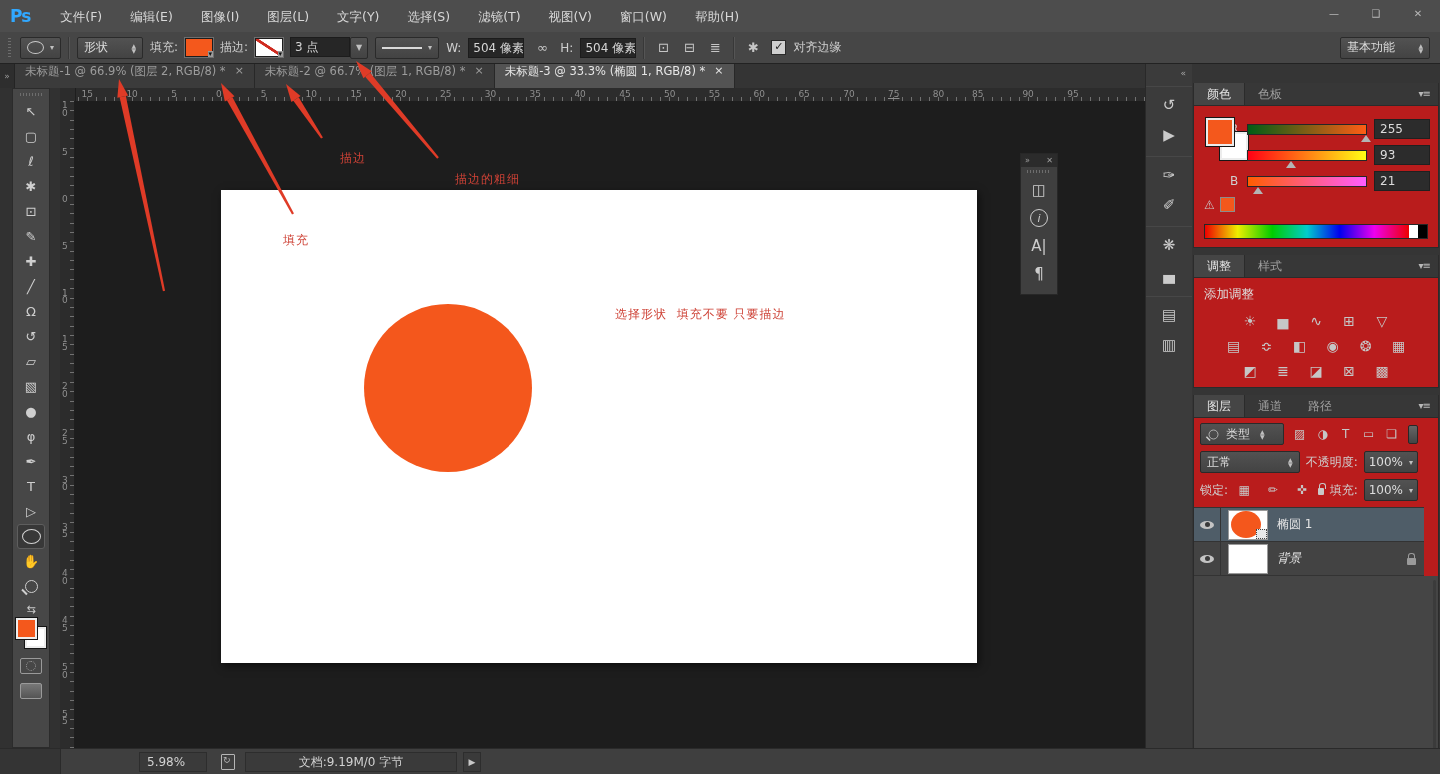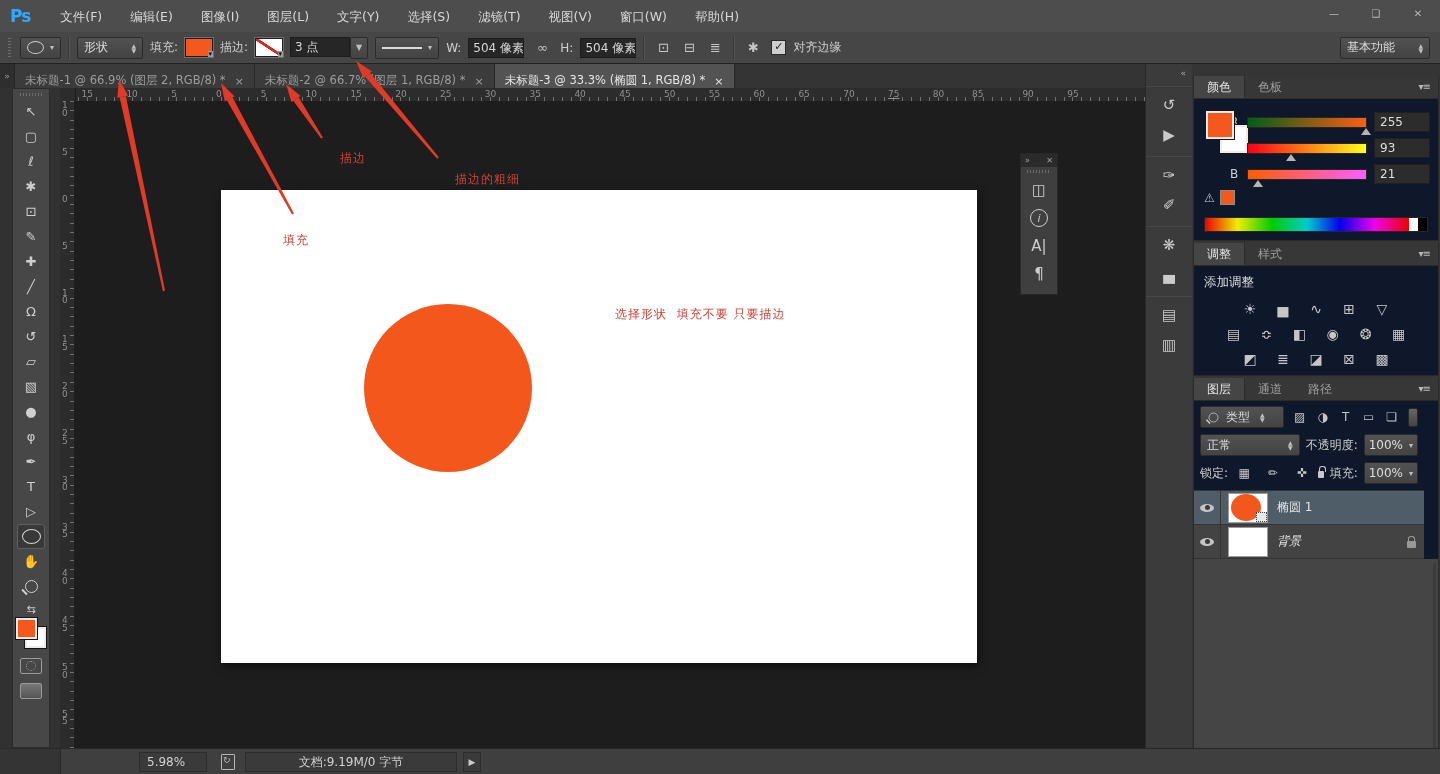--- a/index.html
+++ b/index.html
@@ -28,21 +28,21 @@
   .swatch .mini-caret{position:absolute;right:-1px;bottom:-1px;font-size:7px;color:#111;background:#9b9b9b;line-height:6px;padding:0 1px}
   .nostroke{background:linear-gradient(to top right,#fff 44%,#cf2b20 46%,#cf2b20 54%,#fff 56%)}
   .opt-field{height:18px;background:#262626;border:1px solid #1c1c1c;color:#d5d5d5;line-height:18px;padding:0 4px;overflow:hidden;white-space:nowrap}
   .stroke-line{width:40px;height:2px;background:#d9d9d9}
   .opt-icon{width:22px;text-align:center;color:#c6c6c6;font-size:13px}
   .chk{width:13px;height:13px;background:#cfcfcf;border:1px solid #2a2a2a;color:#222;font-size:11px;line-height:12px;text-align:center}
   #workspace-select{position:absolute;right:10px}
   
   #tabbar{left:0;top:64px;width:1145px;height:24px;background:#343434;border-bottom:1px solid #232323;display:flex;align-items:stretch}
   .tab-lead{width:14px;background:#2e2e2e;color:#9a9a9a;font-size:9px;text-align:center;line-height:24px;border-right:1px solid #242424}
-  .doc-tab{display:flex;align-items:flex-end;gap:9px;padding:0 10px;font-size:11.5px;background:#3b3b3b;color:#9c9c9c;border-right:1px solid #282828;white-space:nowrap}
+  .doc-tab{display:flex;align-items:flex-start;gap:9px;padding:0 10px;font-size:11.5px;background:#3b3b3b;color:#9c9c9c;border-right:1px solid #282828;white-space:nowrap}
   .doc-tab.active{background:#535353;color:#e6e6e6}
   .tab-close{font-size:11px;color:inherit}
   
   #toolstrip-bg{left:0;top:88px;width:60px;height:660px;background:#313131}
   #toolbar{left:12px;top:88px;width:38px;height:660px;background:#474747;border:1px solid #2b2b2b;box-sizing:border-box;display:flex;flex-direction:column;align-items:center}
   .tb-grip{width:22px;height:3px;margin:4px 0 3px;background:repeating-linear-gradient(90deg,#6d6d6d 0 1px,transparent 1px 3px)}
   .tool{width:28px;height:25px;display:flex;align-items:center;justify-content:center;color:#cfcfcf;font-size:13px;position:relative;flex:0 0 auto}
   .tool.selected{background:#383838;border:1px solid #5e5e5e;border-radius:3px;box-sizing:border-box}
   .tool-oval{width:17px;height:13px;border:1.5px solid #d3d3d3;border-radius:50%}
   .mag{position:relative;width:11px;height:11px;border:1.5px solid #cfcfcf;border-radius:50%}
@@ -76,21 +76,21 @@
   .mp-icon{width:100%;height:28px;display:flex;align-items:center;justify-content:center;color:#cdcdcd;font-size:15px}
   .circled{width:16px;height:16px;border:1.5px solid #cdcdcd;border-radius:50%;font-size:11px;font-style:italic;display:flex;align-items:center;justify-content:center}
   
   #dockstrip{left:1145px;top:64px;width:47px;height:684px;background:#3b3b3b;border-left:1px solid #292929;box-sizing:border-box}
   .dock-head{text-align:right;color:#a8a8a8;font-size:9px;padding:4px 6px 2px}
   .dock-group{margin-top:6px;border-top:1px solid #474747;padding-top:3px}
   .dock-grip{width:26px;height:3px;margin:0 auto 4px;background:repeating-linear-gradient(90deg,#686868 0 1px,transparent 1px 3px)}
   .dock-icon{width:100%;height:30px;display:flex;align-items:center;justify-content:center;color:#cbcbcb;font-size:15px}
   
   #rightcol{left:1192px;top:64px;width:248px;height:684px;background:#353535}
-  .panel{background:#0f172a;margin:0 1px 2px 1px;border:1px solid #2b2b2b;border-top:none;box-sizing:border-box}
+  .panel{background:#b91c1c;margin:7px 1px 2px 1px;border:1px solid #2b2b2b;border-top:none;box-sizing:border-box}
   .panel-tabs{height:22px;background:#373737;display:flex;border-bottom:1px solid #2b2b2b}
   .ptab{padding:0 13px;line-height:22px;font-size:12px;color:#9f9f9f}
   .ptab.active{background:#454545;color:#e3e3e3;border-right:1px solid #2b2b2b}
   .pmenu{margin-left:auto;color:#b9b9b9;font-size:10px;line-height:22px;padding:0 8px;letter-spacing:-1px}
   
   #color-content{display:flex;padding:10px 8px 6px 10px;gap:8px}
   .cp-left{width:50px;position:relative;height:96px}
   .cp-fg{position:absolute;left:2px;top:2px;width:24px;height:24px;border:2px solid #ececec;outline:1px solid #161616;z-index:2}
   .cp-bg{position:absolute;left:16px;top:16px;width:24px;height:24px;background:#fff;border:2px solid #ececec;outline:1px solid #161616}
   .cp-warn{position:absolute;left:0;bottom:0;display:flex;gap:5px;align-items:center}

